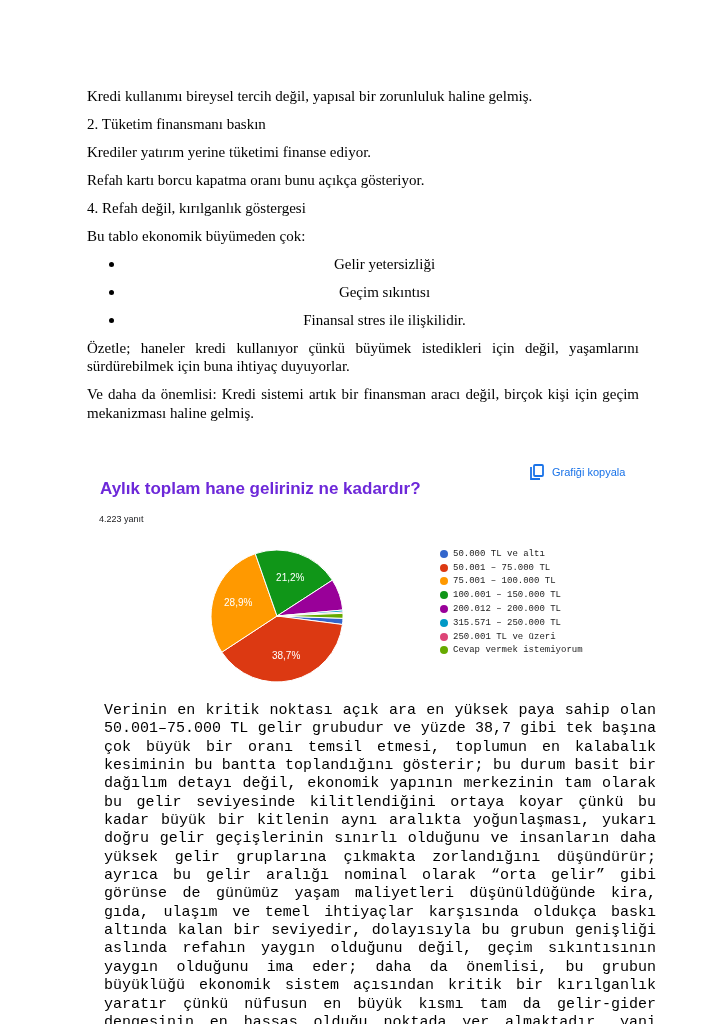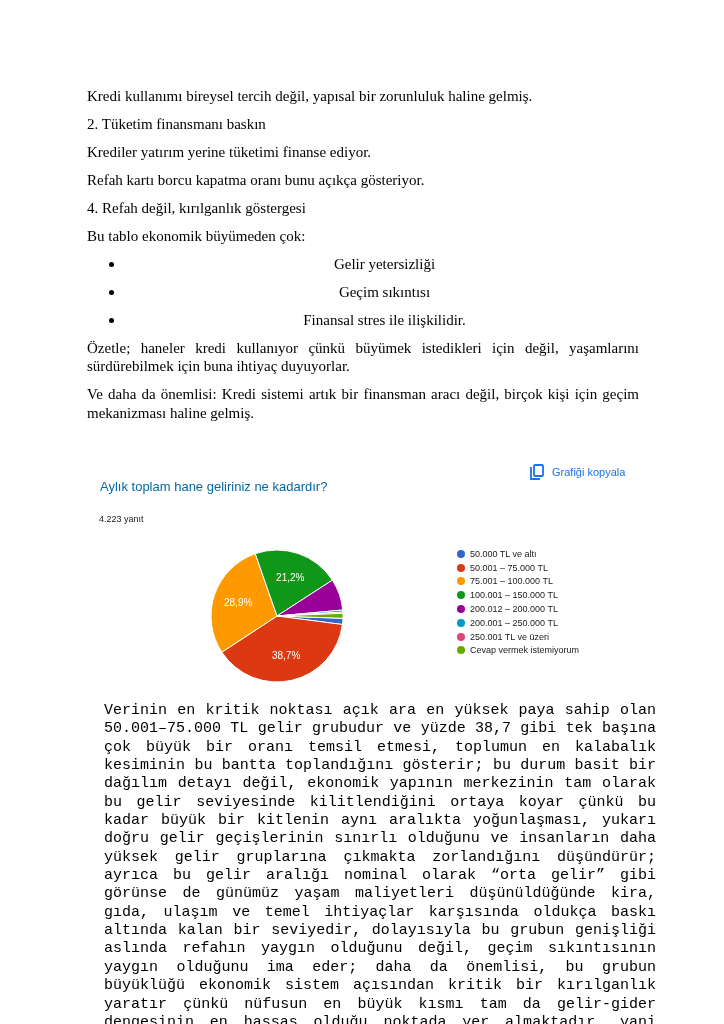--- a/index.html
+++ b/index.html
@@ -16,32 +16,32 @@
     .bullets li:last-child { margin-bottom: 9.6px; }
     .bullets li .dot {
       position: absolute; left: 22px; top: 7px; width: 5px; height: 5px;
       border-radius: 50%; background: #000;
     }
     .chart-card {
       position: absolute; left: 87px; top: 455px; width: 555px; height: 240px;
       font-family: "Liberation Sans", sans-serif;
     }
     .chart-title {
-      position: absolute; left: 13px; top: 24px; font-size: 13px; font-weight: normal; color: #0369a1;
+      position: absolute; left: 13px; top: 24px; font-size: 17px; font-weight: bold; color: #6d28d9;
     }
     .chart-sub {
       position: absolute; left: 12px; top: 59px; font-size: 9px; color: #202124;
     }
     .copy-btn {
       position: absolute; left: 443px; top: 9px; display: flex; align-items: center;
       color: #1a73e8; font-size: 11px; cursor: pointer;
     }
     .copy-btn svg { margin-right: 8px; }
     .pie-svg { position: absolute; left: 0; top: 0; }
-    .legend { position: absolute; left: 370px; top: 92px; }
+    .legend { position: absolute; left: 353px; top: 92px; font-family: Liberation Mono, monospace; }
     .legend-item { display: flex; align-items: center; height: 13.8px; font-size: 9px; color: #222; }
     .legend-dot { width: 8px; height: 8px; border-radius: 50%; margin-right: 5px; }
     .final {
       position: absolute; left: 104px; top: 702px; width: 552px;
       font-family: Liberation Mono, monospace; font-size: 15px; line-height: 18.35px;
       text-align: justify; color: #000;
     }
   </style>
 </head>
 <body>
@@ -101,21 +101,21 @@
       <div class="legend-item">
         <span class="legend-dot" style="background: rgb(16, 150, 24);"></span>
         <span>100.001 – 150.000 TL</span>
       </div>
       <div class="legend-item">
         <span class="legend-dot" style="background: rgb(153, 0, 153);"></span>
         <span>200.012 – 200.000 TL</span>
       </div>
       <div class="legend-item">
         <span class="legend-dot" style="background: rgb(0, 153, 198);"></span>
-        <span>200.001 – 250.000 TL</span>
+        <span>315.571 – 250.000 TL</span>
       </div>
       <div class="legend-item">
         <span class="legend-dot" style="background: rgb(221, 68, 119);"></span>
         <span>250.001 TL ve üzeri</span>
       </div>
       <div class="legend-item">
         <span class="legend-dot" style="background: rgb(102, 170, 0);"></span>
         <span>Cevap vermek istemiyorum</span>
       </div>
     </div>

